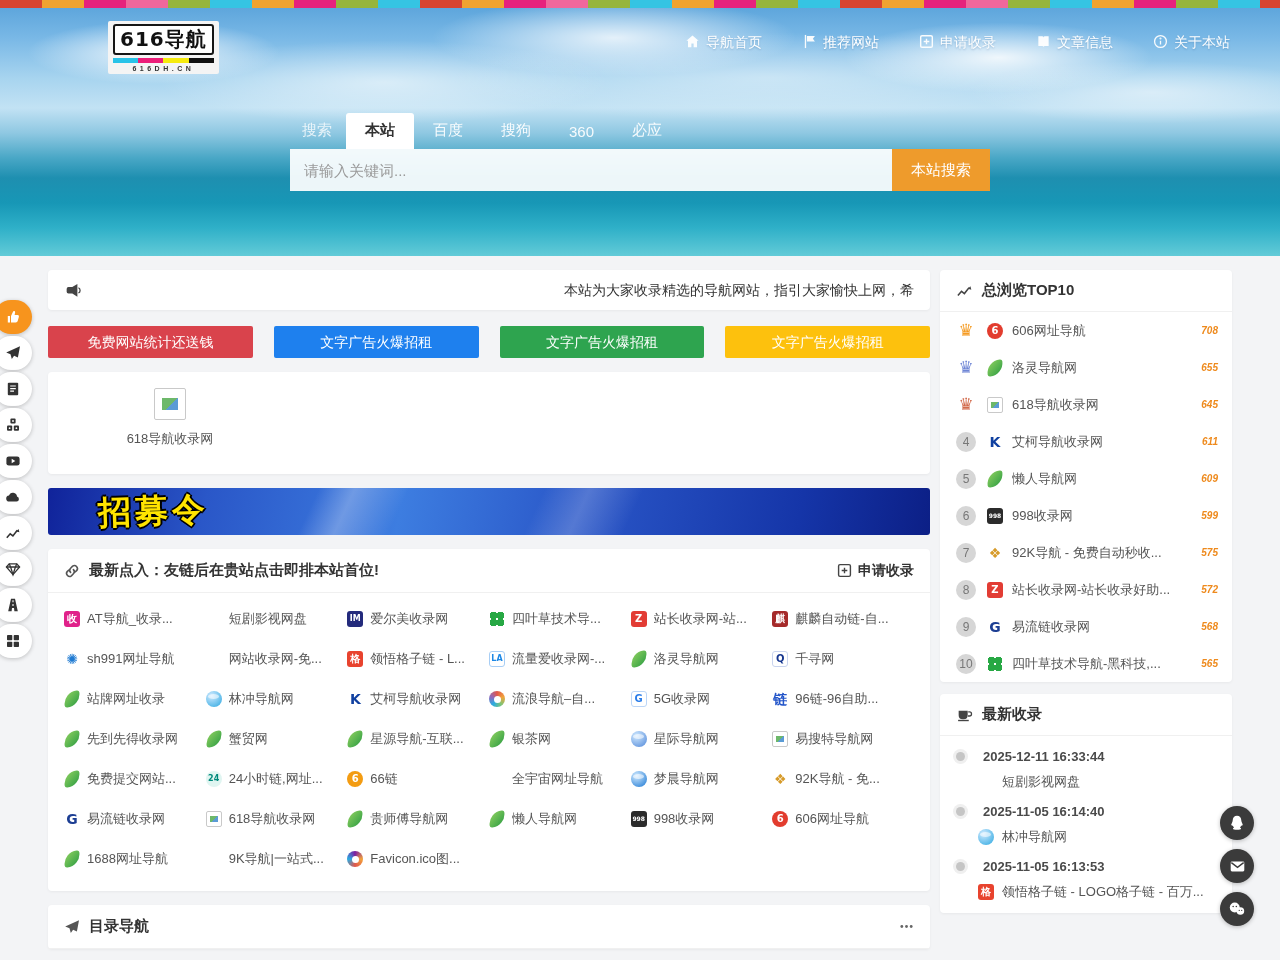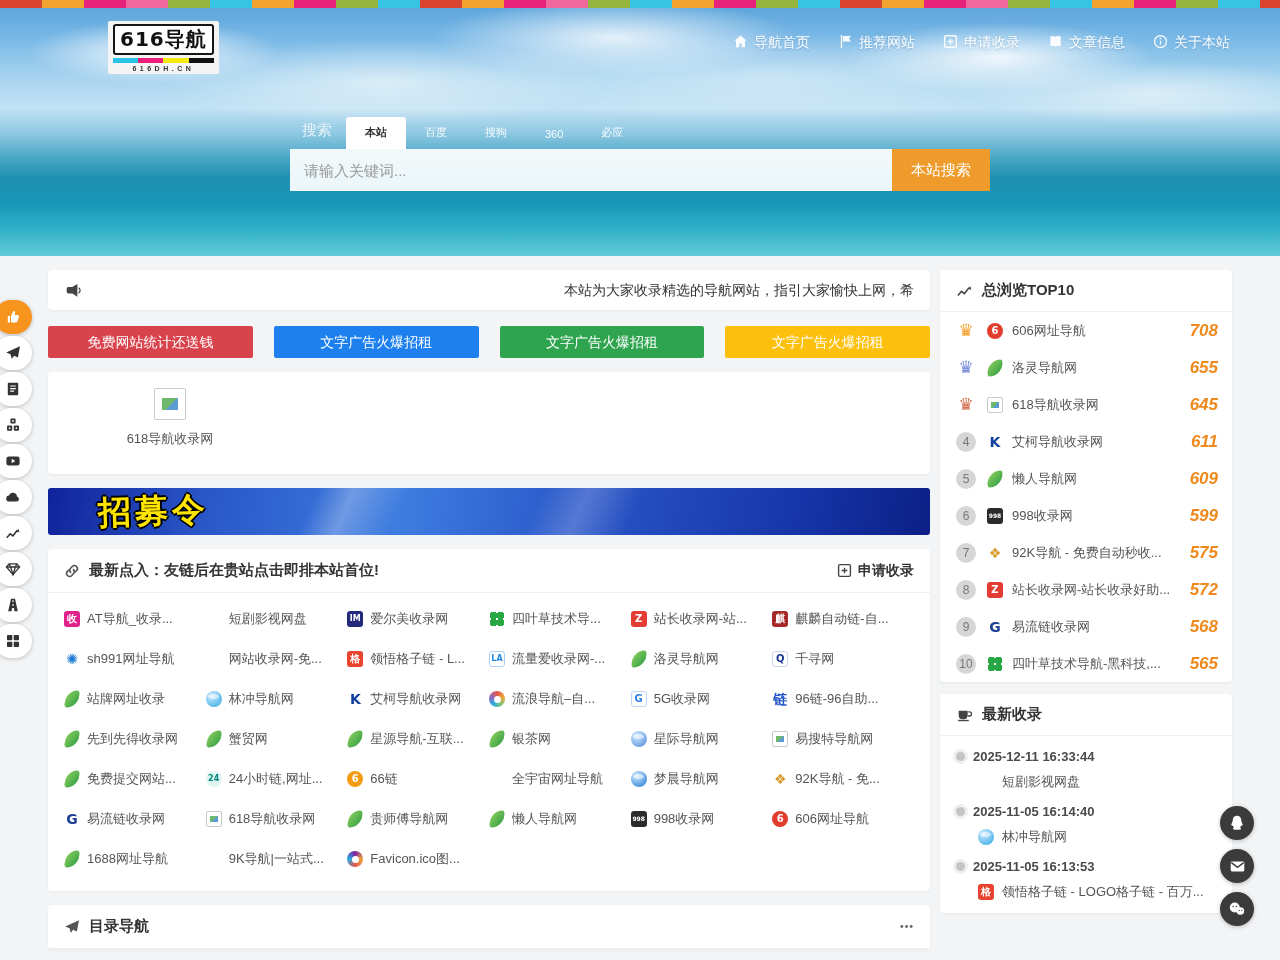--- a/index.html
+++ b/index.html
@@ -25,28 +25,28 @@
       radial-gradient(ellipse 320px 60px at 30% 30%, rgba(255,255,255,.55), transparent 70%),
       radial-gradient(ellipse 260px 45px at 90% 34%, rgba(255,255,255,.5), transparent 70%),
       radial-gradient(ellipse 420px 60px at 60% 28%, rgba(255,255,255,.4), transparent 75%); }
 
   .logo { position:absolute; left:108px; top:13px; background:#f4f4f4; padding:3px 5px 2px; border-radius:2px; z-index:3; cursor:pointer; }
   .logo .t { border:2px solid #151515; border-radius:3px; padding:0 5px; font-size:20px; font-weight:bold; color:#111; letter-spacing:1px; background:#fff; font-family:"DejaVu Sans",sans-serif; }
   .logo .stripes { display:flex; height:5px; margin-top:3px; }
   .logo .stripes i { flex:1; }
   .logo .domain { margin-top:2px; font-size:7px; letter-spacing:3.5px; color:#333; text-align:center; font-weight:bold; }
 
-  .topnav { position:absolute; right:50px; top:26px; display:flex; gap:28px; z-index:3; }
+  .topnav { position:absolute; right:50px; top:26px; display:flex; gap:40px; z-index:3; }
   .topnav .nav-item { display:flex; align-items:center; gap:6px; color:#fff; font-size:14px; cursor:pointer; text-shadow:0 1px 2px rgba(0,60,120,.25); }
   .topnav svg { opacity:.95; }
 
   .search-wrap { position:absolute; left:290px; top:105px; width:700px; z-index:3; }
   .tabs { display:flex; align-items:flex-end; }
   .search-label { color:rgba(255,255,255,.78); font-size:15px; padding:8px 14px 9px 12px; }
-  .tab { color:rgba(255,255,255,.92); font-size:11px; padding:8px 19px 9px; cursor:pointer; }
+  .tab { color:rgba(255,255,255,.92); font-size:15px; padding:8px 19px 9px; cursor:pointer; }
   .tab.active { background:#fff; color:#333; border-radius:3px 3px 0 0; font-weight:bold; }
   .sbar { display:flex; height:42px; }
   .sbar input { flex:1; border:0; outline:0; background:rgba(255,255,255,.92); padding:0 14px; font-size:15px; color:#555; font-family:inherit; }
   .sbar input::placeholder { color:#9a9a9a; }
   .sbar .go { width:98px; border:0; background:#ee9b2c; color:#fff; font-size:15px; cursor:pointer; font-family:inherit; }
 
   
   .content { display:flex; gap:10px; padding:14px 48px 0; align-items:flex-start; }
   .main { width:882px; flex:0 0 auto; }
   .side { width:292px; flex:0 0 auto; }
@@ -112,26 +112,26 @@
   .fav-globe { border-radius:50%; position:relative; overflow:hidden; }
   .fav-globe::after { content:""; position:absolute; left:2px; top:3px; width:11px; height:5px; border-radius:50%; background:rgba(255,255,255,.55); }
   .fav-glyph { background:none !important; font-size:14px; }
 
   
   .toprow { display:flex; align-items:center; height:37px; padding:0 14px; gap:9px; cursor:pointer; }
   .rankcell { width:24px; text-align:center; flex:0 0 auto; }
   .crown { font-size:17px; line-height:1; }
   .ranknum { display:inline-block; width:20px; height:20px; line-height:20px; border-radius:50%; background:#d6d6d6; color:#777; font-size:12px; }
   .toprow .lab { flex:1; font-size:13px; color:#555; white-space:nowrap; overflow:hidden; text-overflow:ellipsis; }
-  .toprow .cnt { font-size:17px; font-weight:bold; font-style:italic; color:#ee8a1d; }
+  .toprow .cnt { font-size:10px; font-weight:bold; font-style:italic; color:#ee8a1d; }
 
   
   .latest-card { margin-top:12px; padding-bottom:10px; }
   .titem { padding:0 16px; }
-  .t-time { display:flex; align-items:center; gap:8px; margin-top:13px; font-size:13px; font-weight:bold; color:#4a4a4a; }
+  .t-time { display:flex; align-items:center; gap:18px; margin-top:13px; font-size:13px; font-weight:bold; color:#4a4a4a; }
   .dot { width:9px; height:9px; border-radius:50%; background:#c5c5c5; box-shadow:0 0 0 3px #efefef; flex:0 0 auto; }
   .t-site { display:flex; align-items:center; gap:8px; margin:9px 0 2px 22px; font-size:13px; color:#555; cursor:pointer; }
   .t-site .lab { white-space:nowrap; overflow:hidden; text-overflow:ellipsis; }
 
   
   .lbar { position:absolute; left:-6px; top:300px; z-index:5; }
   .tool { width:38px; height:34px; margin-bottom:2px; background:#fff; border-radius:17px; box-shadow:0 1px 4px rgba(0,0,0,.22);
           display:flex; align-items:center; justify-content:center; color:#333; cursor:pointer; }
   .tool.active { background:#f7941d; color:#fff; }
 

